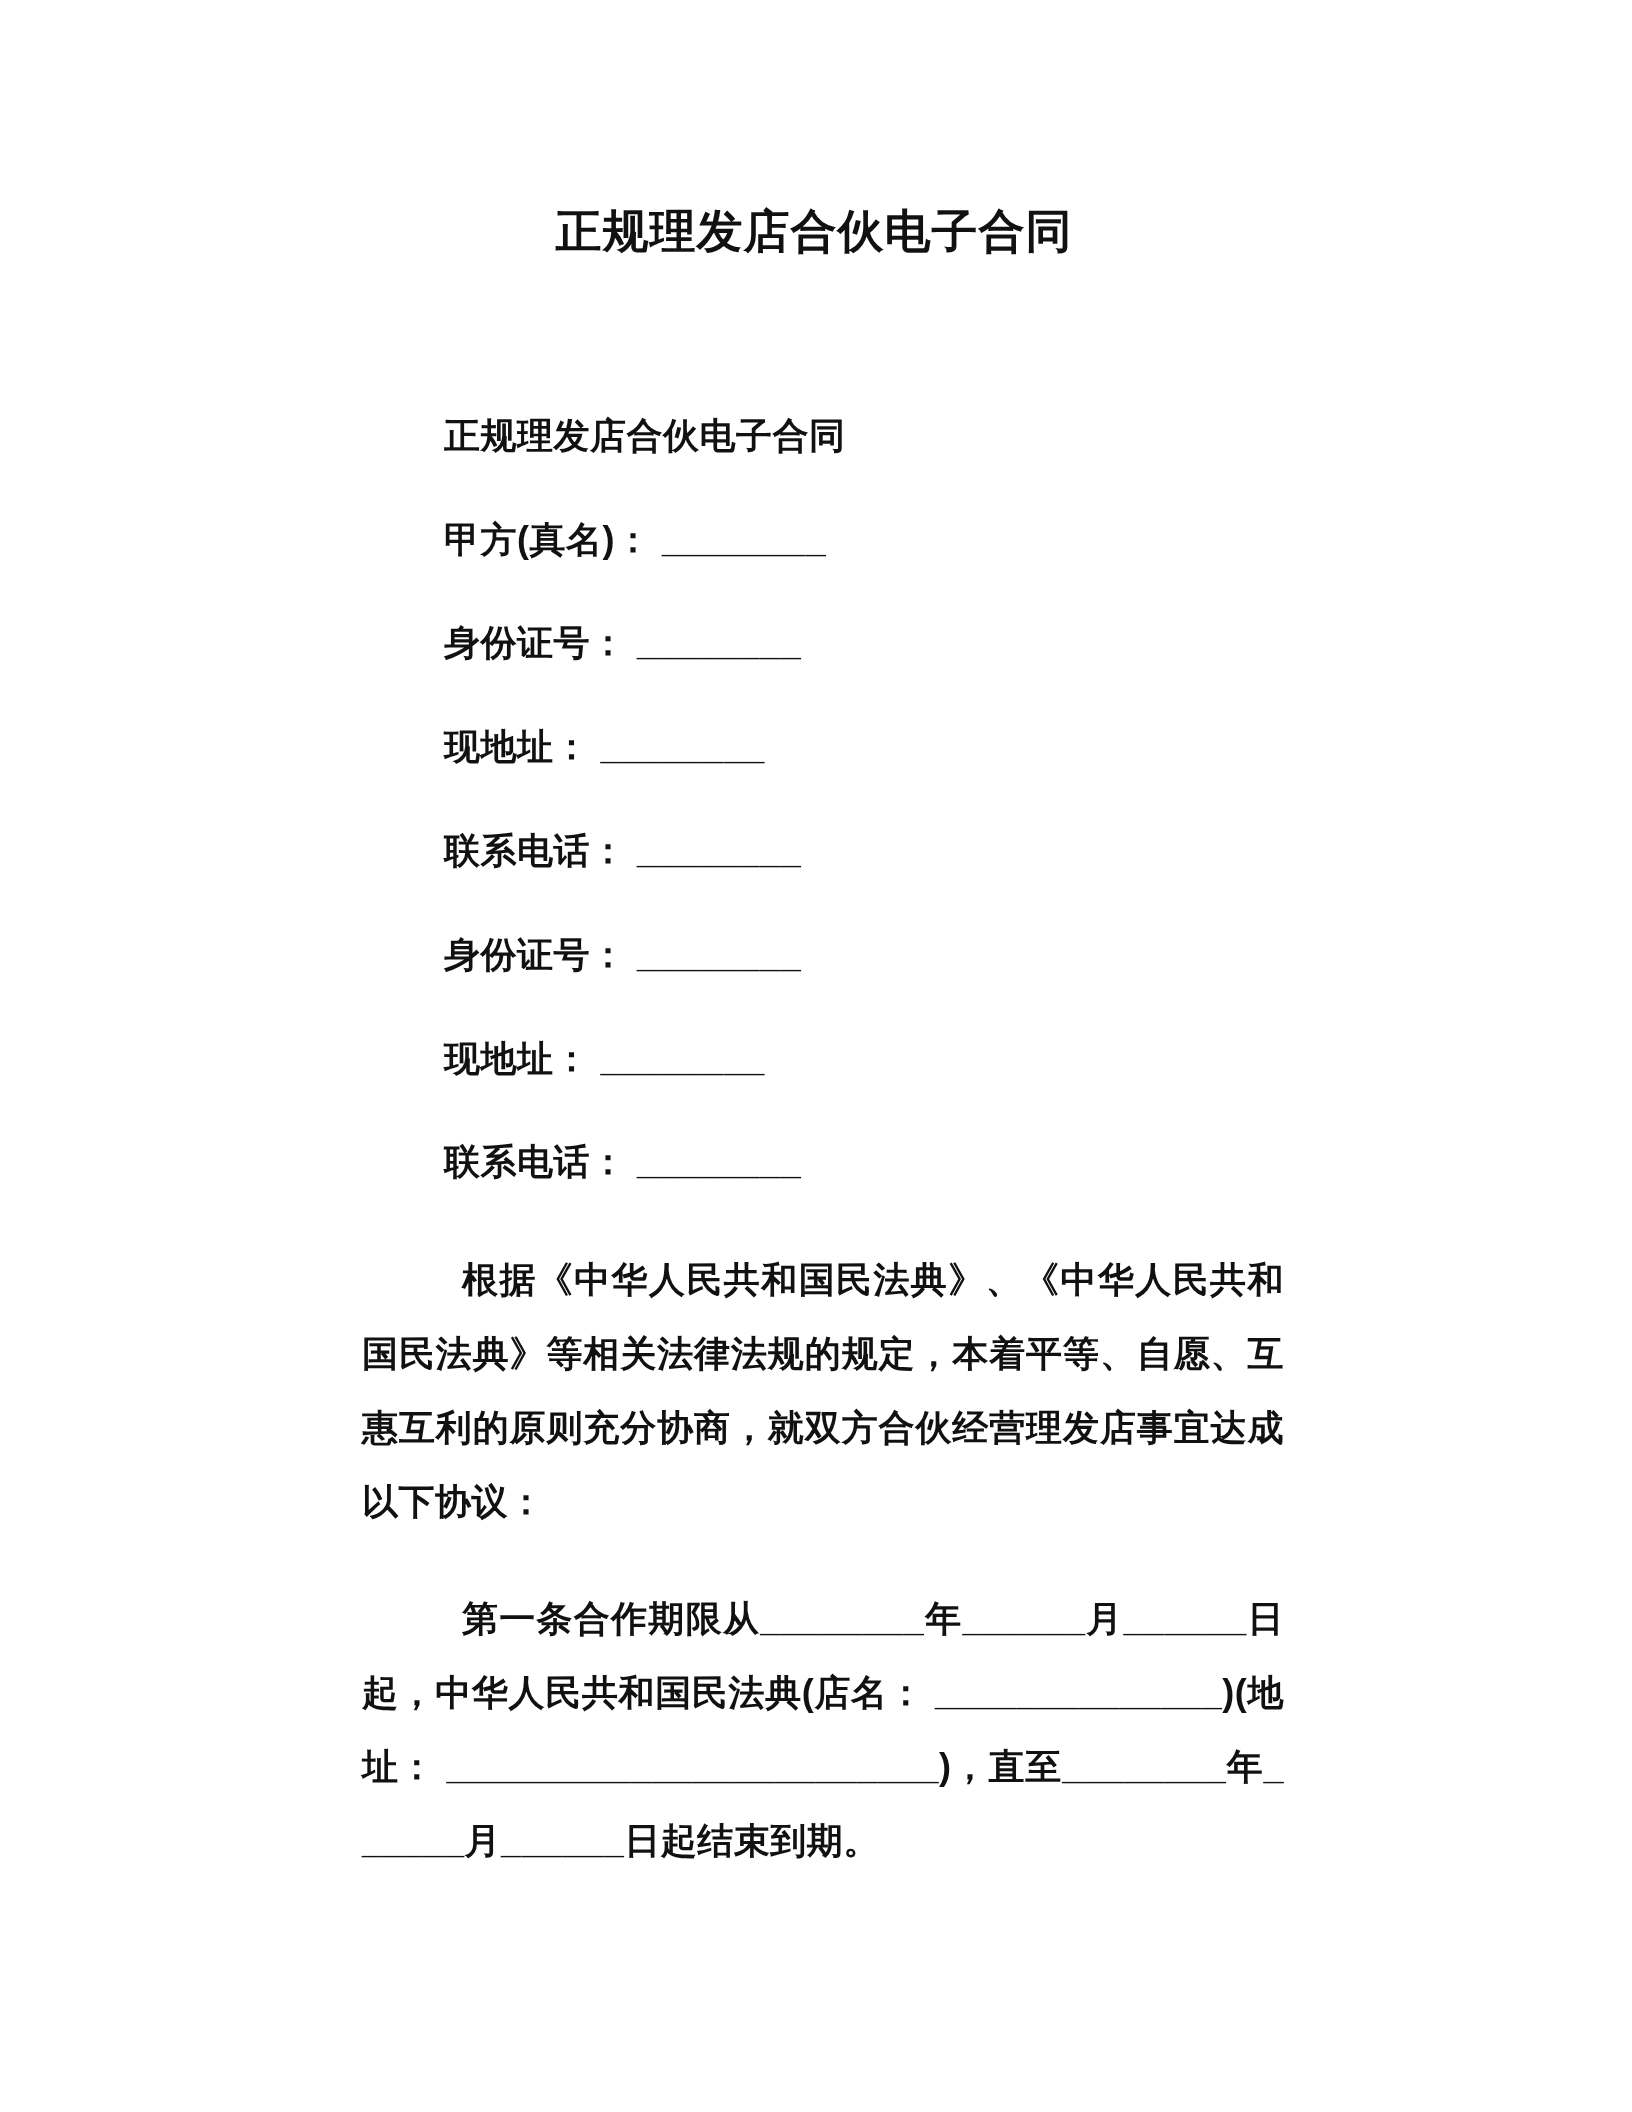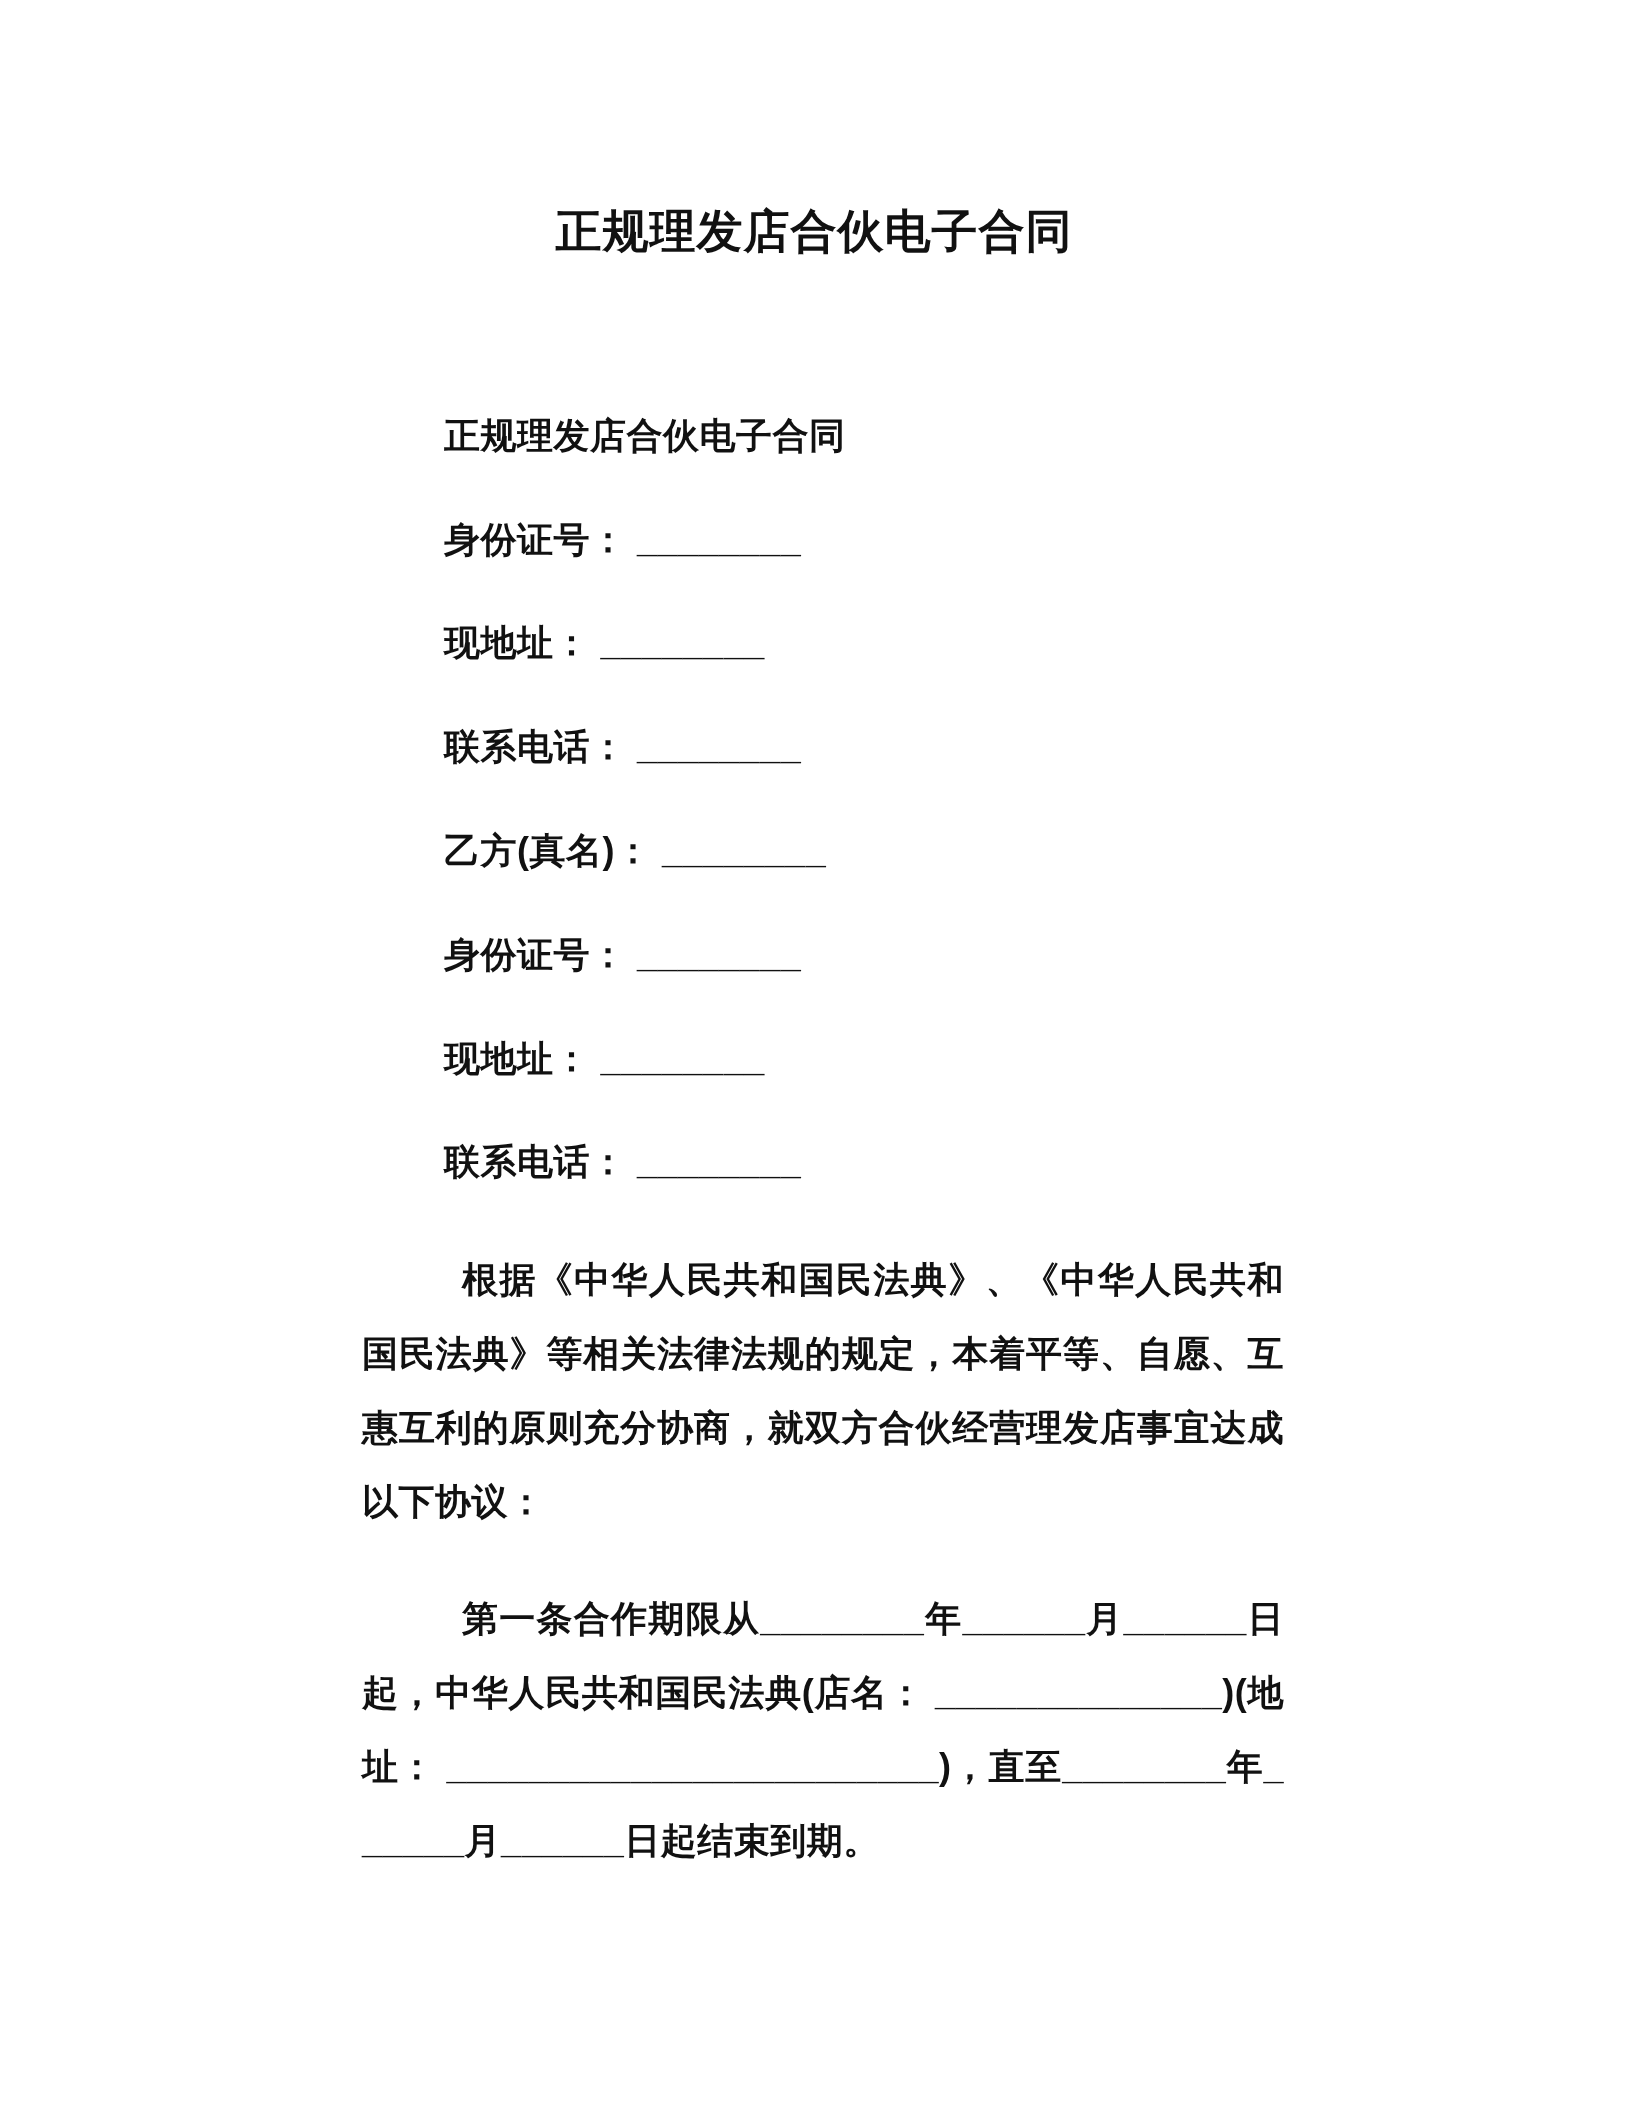--- a/index.html
+++ b/index.html
@@ -51,28 +51,28 @@
 <body>
 
 <div class="page">
 
   <h1 class="title">正规理发店合伙电子合同</h1>
 
   <div class="body-text">
 
     <p class="line">正规理发店合伙电子合同</p>
 
+    <p class="line">甲方(真名)： ________</p>
 
     <p class="line">身份证号： ________</p>
 
     <p class="line">现地址： ________</p>
 
     <p class="line">联系电话： ________</p>
 
-    <p class="line">乙方(真名)： ________</p>
 
     <p class="line">身份证号： ________</p>
 
     <p class="line">现地址： ________</p>
 
     <p class="line">联系电话： ________</p>
 
     <p class="para">根据《中华人民共和国民法典》、《中华人民共和国民法典》等相关法律法规的规定，本着平等、自愿、互惠互利的原则充分协商，就双方合伙经营理发店事宜达成以下协议：</p>
 
     <p class="para">第一条合作期限从________年______月______日起，中华人民共和国民法典(店名： ______________)(地址： ________________________)，直至________年______月______日起结束到期。</p>

